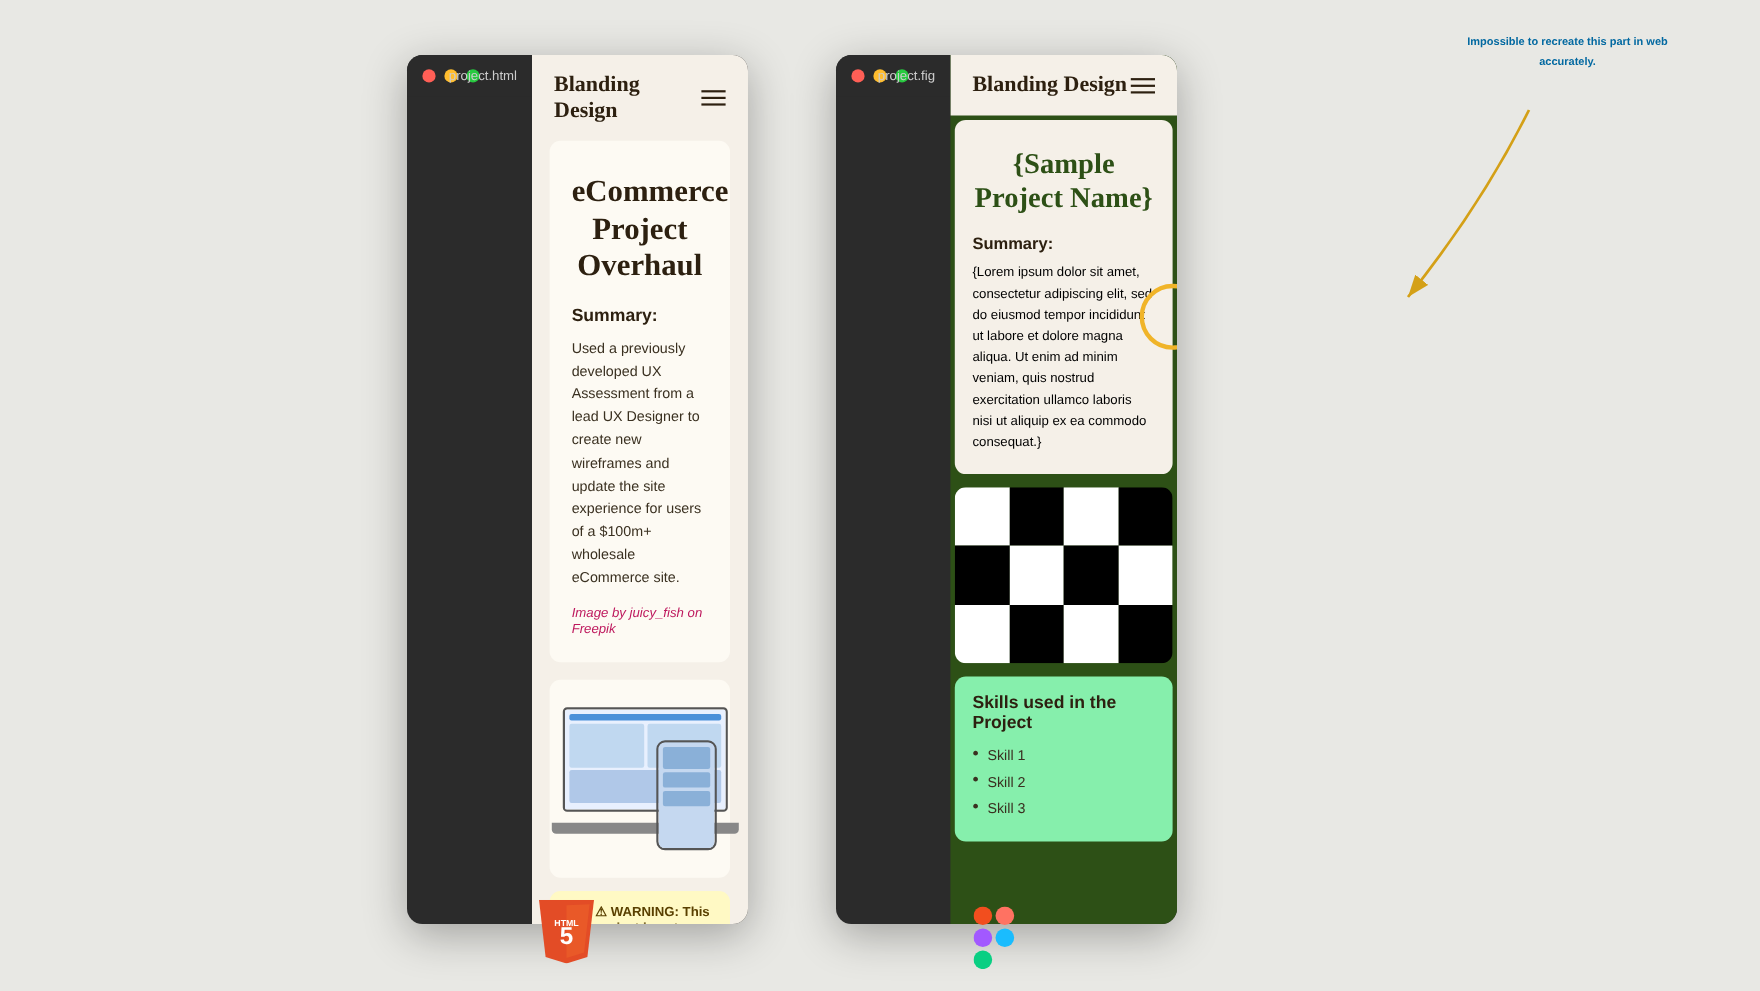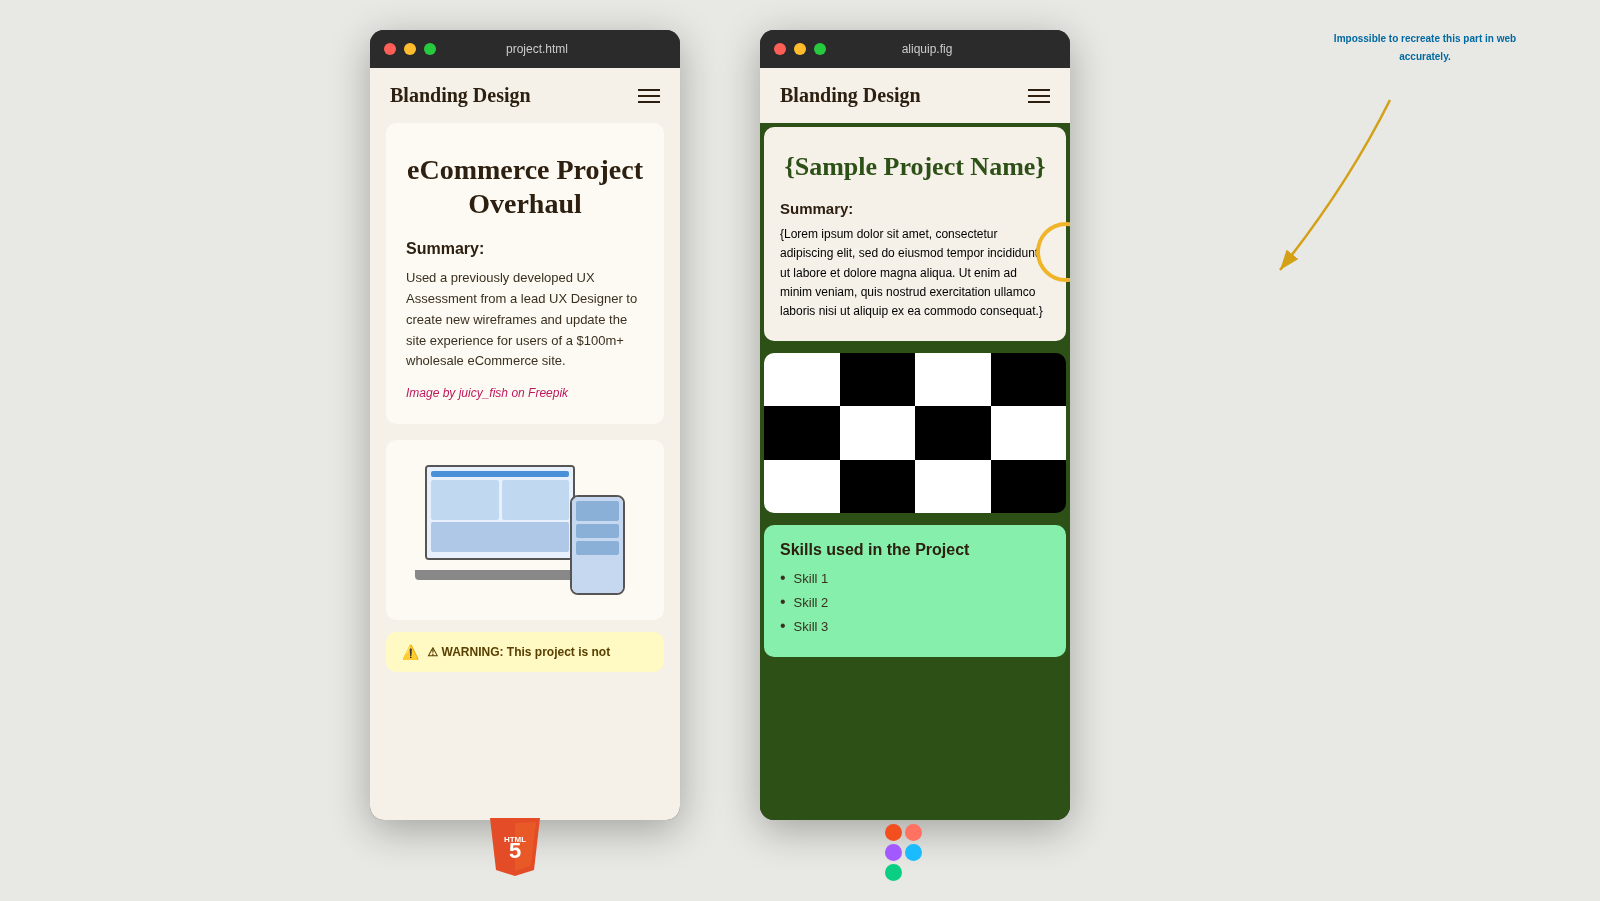--- a/index.html
+++ b/index.html
@@ -15,21 +15,22 @@
 
     
     .browser-window {
       width: 310px;
       height: 790px;
       background: #2b2b2b;
       border-radius: 14px;
       overflow: hidden;
       box-shadow: 0 10px 40px rgba(0,0,0,0.3);
       display: flex;
-      flex-direction: column;
+      flex-direction: row;
+      margin-top: 20px;
     }
 
     .browser-titlebar {
       background: #2b2b2b;
       height: 38px;
       display: flex;
       align-items: center;
       padding: 0 14px;
       gap: 8px;
       flex-shrink: 0;
@@ -440,21 +441,21 @@
   </div>
 </div>
 
 <div style="position:absolute; left:760px; top:30px;">
   <div class="browser-window figma-browser">
 
     <div class="browser-titlebar">
       <div class="traffic-light red"></div>
       <div class="traffic-light yellow"></div>
       <div class="traffic-light green"></div>
-      <span class="browser-title">aliquip.fig</span>
+      <span class="browser-title">project.fig</span>
     </div>
 
     <div class="browser-content">
 
       <div class="figma-site-header">
         <span class="site-logo">Blanding Design</span>
         <div class="hamburger-icon">
           <span></span>
           <span></span>
           <span></span>

